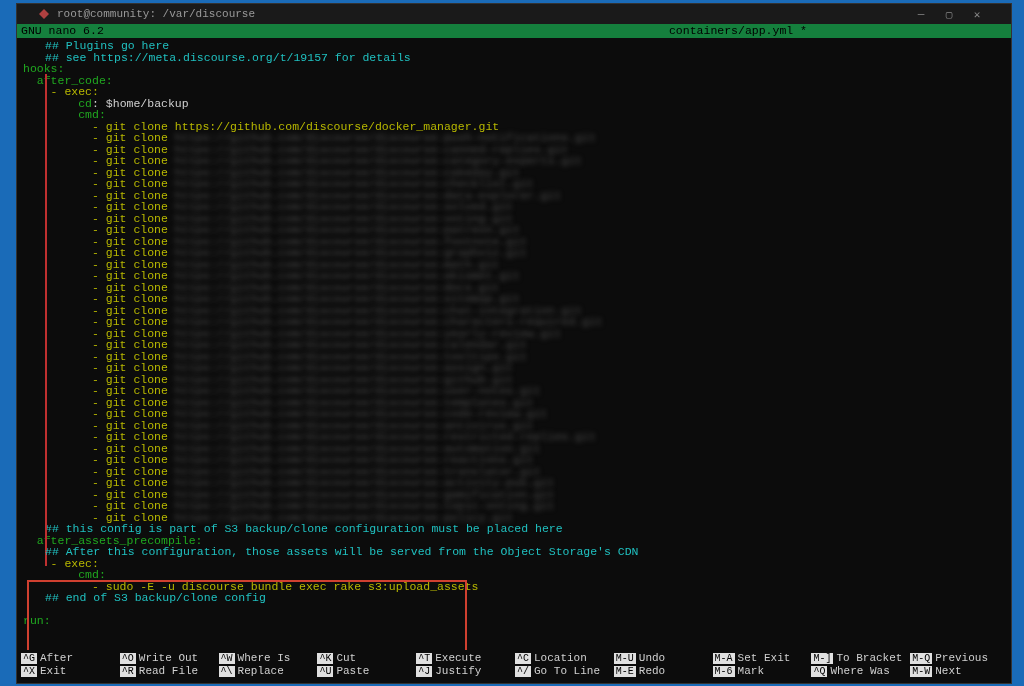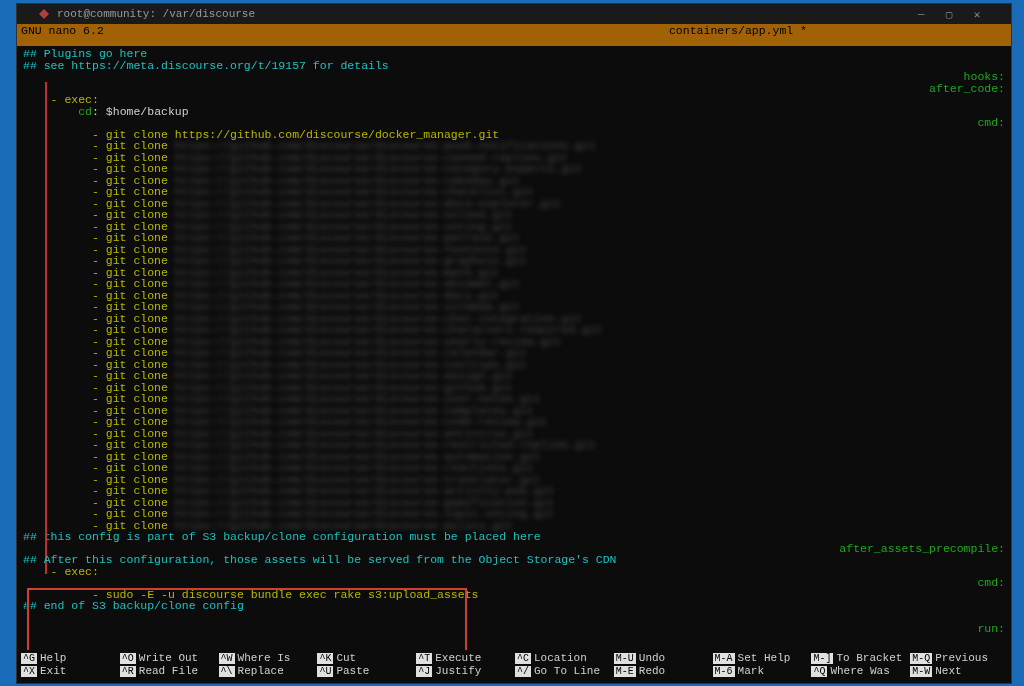--- a/index.html
+++ b/index.html
@@ -29,43 +29,43 @@
     display: flex;
     align-items: center;
     padding: 0 20px;
     color: #999;
     font-size: 11px;
   }
   .titlebar .icon { width: 14px; height: 14px; margin-right: 6px; display:inline-flex; align-items:center; justify-content:center;}
   .titlebar .spacer { flex: 1; }
   .titlebar .winbtn { width: 28px; text-align: center; color: #888; cursor: default; }
   .header {
-    background: #a16207;
+    background: #15803d;
     color: #000;
     display: flex;
     font-size: 11.5px;
     padding: 0 4px;
-    height: 22px;
+    height: 14px;
     line-height: 14px;
   }
   .header .left { width: 200px; }
   .header .center { flex: 1; text-align: right; }
   .terminal {
     flex: 1;
     background: #0c0c0c;
     padding: 2px 6px;
     position: relative;
     overflow: hidden;
     line-height: 11.5px;
     font-size: 11.5px;
   }
   .line { white-space: pre; }
-  .c-teal { color: #20c0c0; }
+  .c-teal { color: #20c0c0; margin-left: 22px; }
   .c-yellow { color: #b8b800; }
-  .c-green { color: #20a820; text-align: right; }
+  .c-green { color: #20a820; }
   .c-white { color: #d0d0d0; }
   .redline {
     position: absolute;
     left: 28px;
     top: 36px;
     width: 2px;
     height: 492px;
     background: #c03030;
   }
   .redbox {
@@ -173,21 +173,21 @@
     <div class="line c-teal" style="filter:blur(0.3px)">## end of S3 backup/clone config</div>
     <div class="line" style="height:11px"></div>
     <div class="line c-green">run:</div>
 
     <div class="redbox"></div>
   </div>
 
   <div class="footer" id="footer">
       <div class="item">
         <span class="key">^G</span>
-        <span>Help</span>
+        <span>After</span>
       </div>
       <div class="item">
         <span class="key">^O</span>
         <span>Write Out</span>
       </div>
       <div class="item">
         <span class="key">^W</span>
         <span>Where Is</span>
       </div>
       <div class="item">
@@ -201,21 +201,21 @@
       <div class="item">
         <span class="key">^C</span>
         <span>Location</span>
       </div>
       <div class="item">
         <span class="key">M-U</span>
         <span>Undo</span>
       </div>
       <div class="item">
         <span class="key">M-A</span>
-        <span>Set Help</span>
+        <span>Set Exit</span>
       </div>
       <div class="item">
         <span class="key">M-]</span>
         <span>To Bracket</span>
       </div>
       <div class="item">
         <span class="key">M-Q</span>
         <span>Previous</span>
       </div>
       <div class="item">

